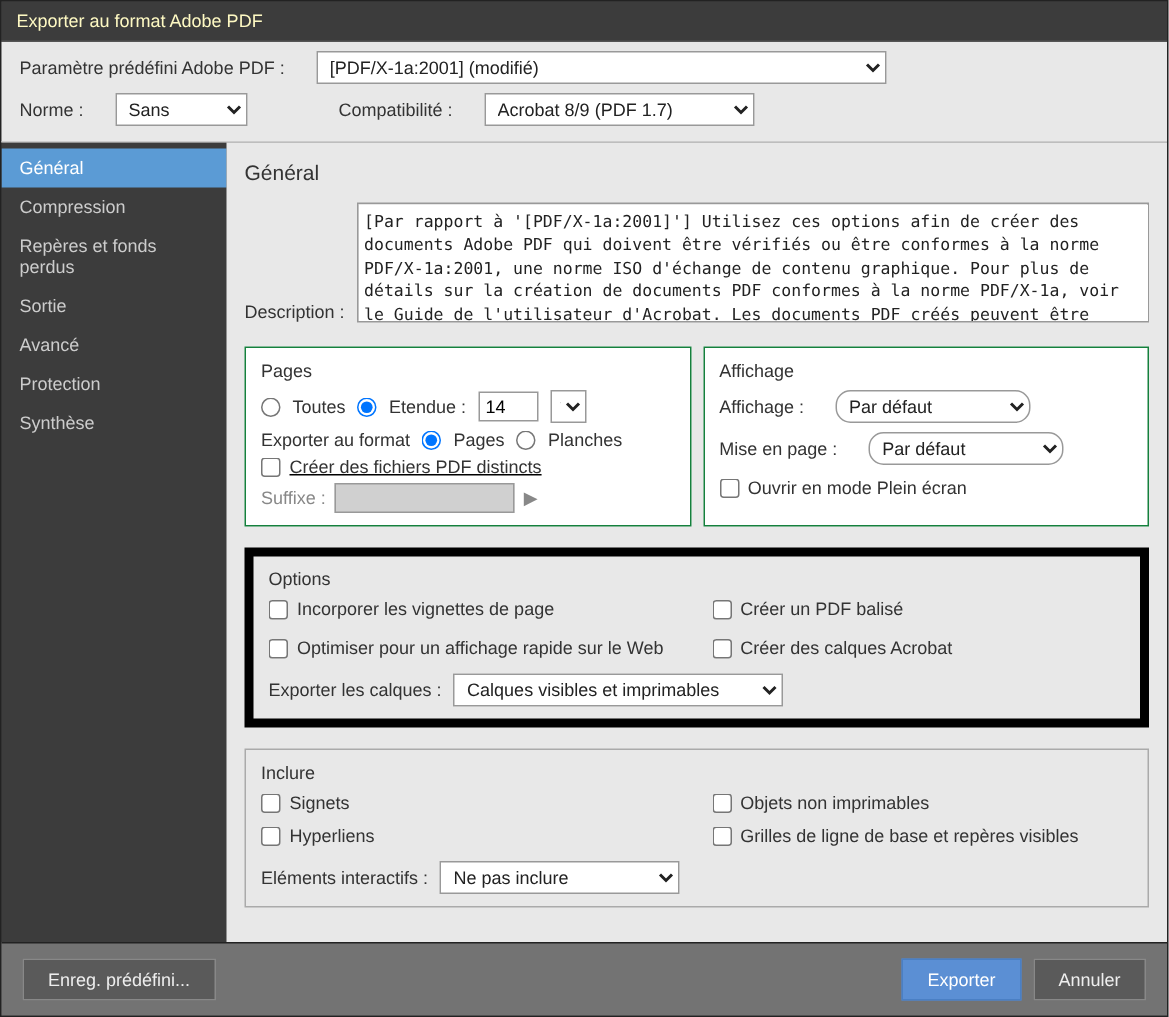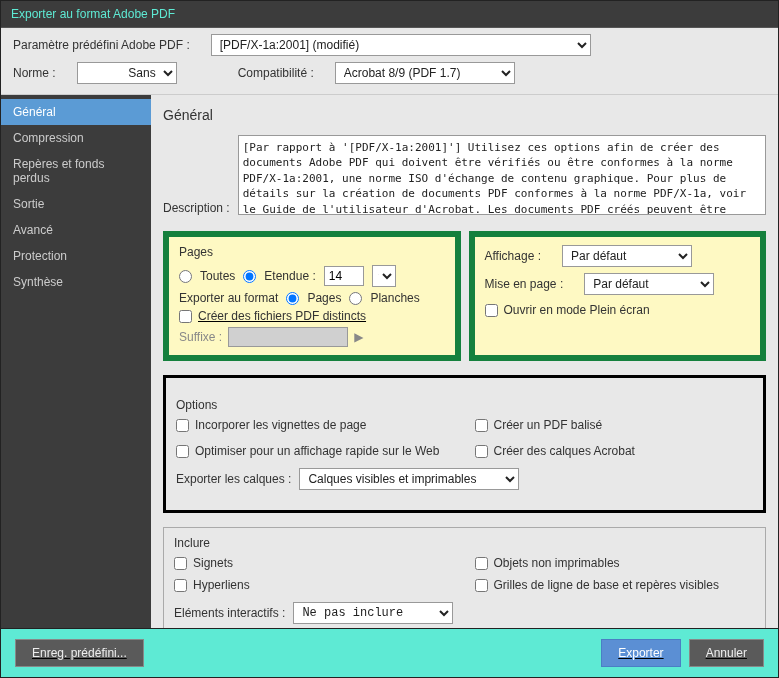--- a/index.html
+++ b/index.html
@@ -16,21 +16,21 @@
     .dialog {
       width: 779px;
       height: 678px;
       background: #3c3c3c;
       border: 1px solid #222;
       display: flex;
       flex-direction: column;
     }
     .title-bar {
       background: #3c3c3c;
-      color: #5eead4;
+      color: #fef9c3;
       padding: 6px 10px;
       font-size: 12px;
       border-bottom: 1px solid #555;
     }
     .content {
       display: flex;
       flex: 1;
       overflow: hidden;
     }
     .sidebar {
@@ -98,22 +98,22 @@
       background: #fff;
       border: 1px solid #999;
       padding: 4px;
       font-size: 11px;
       color: #222;
       overflow-y: scroll;
       line-height: 1.4;
       resize: none;
     }
     .section-box {
-      border: 6px solid #15803d;
-      background: #fef9c3;
+      border: 1px solid #15803d;
+      background: #ffffff;
       padding: 8px 10px;
       margin-bottom: 6px;
       position: relative;
     }
     .section-title {
       font-weight: normal;
       color: #333;
       margin-bottom: 6px;
       font-size: 12px;
     }
@@ -142,23 +142,23 @@
       font-size: 12px;
     }
     .two-col {
       display: flex;
       gap: 8px;
     }
     .two-col .section-box {
       flex: 1;
     }
     .options-section {
-      border: 3px solid #000000;
+      border: 6px solid #000000;
       background: #e8e8e8;
-      padding: 20px 10px;
+      padding: 8px 10px;
       margin-bottom: 6px;
     }
     .check-row {
       display: flex;
       align-items: center;
       gap: 6px;
       margin-bottom: 4px;
     }
     .select-row {
       display: flex;
@@ -178,27 +178,26 @@
       gap: 4px 20px;
       margin-top: 4px;
     }
     .interactifs-row {
       display: flex;
       align-items: center;
       gap: 8px;
       margin-top: 6px;
     }
     .footer {
-      background: #5eead4;
+      background: #737373;
       padding: 10px 14px;
       display: flex;
       align-items: center;
       justify-content: space-between;
       border-top: 1px solid #222;
-      text-decoration: underline;
     }
     .btn {
       padding: 5px 16px;
       font-size: 12px;
       border: 1px solid #888;
       cursor: pointer;
       background: #5a5a5a;
       color: #eee;
       height: 28px;
     }
@@ -210,40 +209,41 @@
     .etendue-input {
       width: 40px;
       height: 20px;
       border: 1px solid #999;
       padding: 2px 4px;
       font-size: 12px;
       background: #fff;
     }
     .affichage-select {
       width: 130px;
+      border-radius: 10px;
     }
   </style>
 </head>
 <body>
 
 <div class="dialog">
   <div class="title-bar">
     <span>Exporter au format Adobe PDF</span>
   </div>
 
   <div style="background:#e8e8e8; padding:6px 12px; border-bottom:1px solid #ccc;">
     <div class="row" style="margin-bottom:6px;">
       <label>Paramètre prédéfini Adobe PDF :</label>
       <select style="width:380px;">
         <option value="[PDF/X-1a:2001] (modifié)">[PDF/X-1a:2001] (modifié)</option>
       </select>
     </div>
     <div class="row">
       <label>Norme :</label>
-      <select style="width:100px; margin-right:40px;text-align:right;">
+      <select style="width:88px; margin-right:40px;">
         <option value="Sans">Sans</option>
       </select>
       <label>Compatibilité :</label>
       <select style="width:180px;">
         <option value="Acrobat 8/9 (PDF 1.7)">Acrobat 8/9 (PDF 1.7)</option>
       </select>
     </div>
   </div>
 
   <div class="content">
@@ -304,20 +304,21 @@
             <label for="creer-fichiers" style="cursor:pointer;">Créer des fichiers PDF distincts</label>
           </div>
           <div class="suffix-row">
             <label style="color:#888;">Suffixe :</label>
             <input type="text" class="suffix-input" disabled="" style="">
             <span style="color:#888;">▶</span>
           </div>
         </div>
 
         <div class="section-box">
+          <div class="section-title">Affichage</div>
           <div class="row" style="margin-bottom:6px;">
             <label>Affichage :</label>
             <select class="affichage-select">
               <option value="Par défaut">Par défaut</option>
             </select>
           </div>
           <div class="row" style="margin-bottom:8px;">
             <label>Mise en page :</label>
             <select class="affichage-select">
               <option value="Par défaut">Par défaut</option>
@@ -373,21 +374,21 @@
             <input type="checkbox" id="hyperliens" style="accent-color: rgb(91, 155, 213);">
             <label for="hyperliens" style="cursor:pointer;">Hyperliens</label>
           </div>
           <div class="check-row">
             <input type="checkbox" id="grilles" style="">
             <label for="grilles" style="cursor:pointer;">Grilles de ligne de base et repères visibles</label>
           </div>
         </div>
         <div class="interactifs-row">
           <label>Eléments interactifs :</label>
-          <select style="width:160px;font-family:Liberation Mono, monospace;">
+          <select style="width:160px;">
             <option value="Ne pas inclure">Ne pas inclure</option>
           </select>
         </div>
       </div>
     </div>
   </div>
 
   <div class="footer">
     <button class="btn">Enreg. prédéfini...</button>
     <div style="display:flex; gap:8px;">

